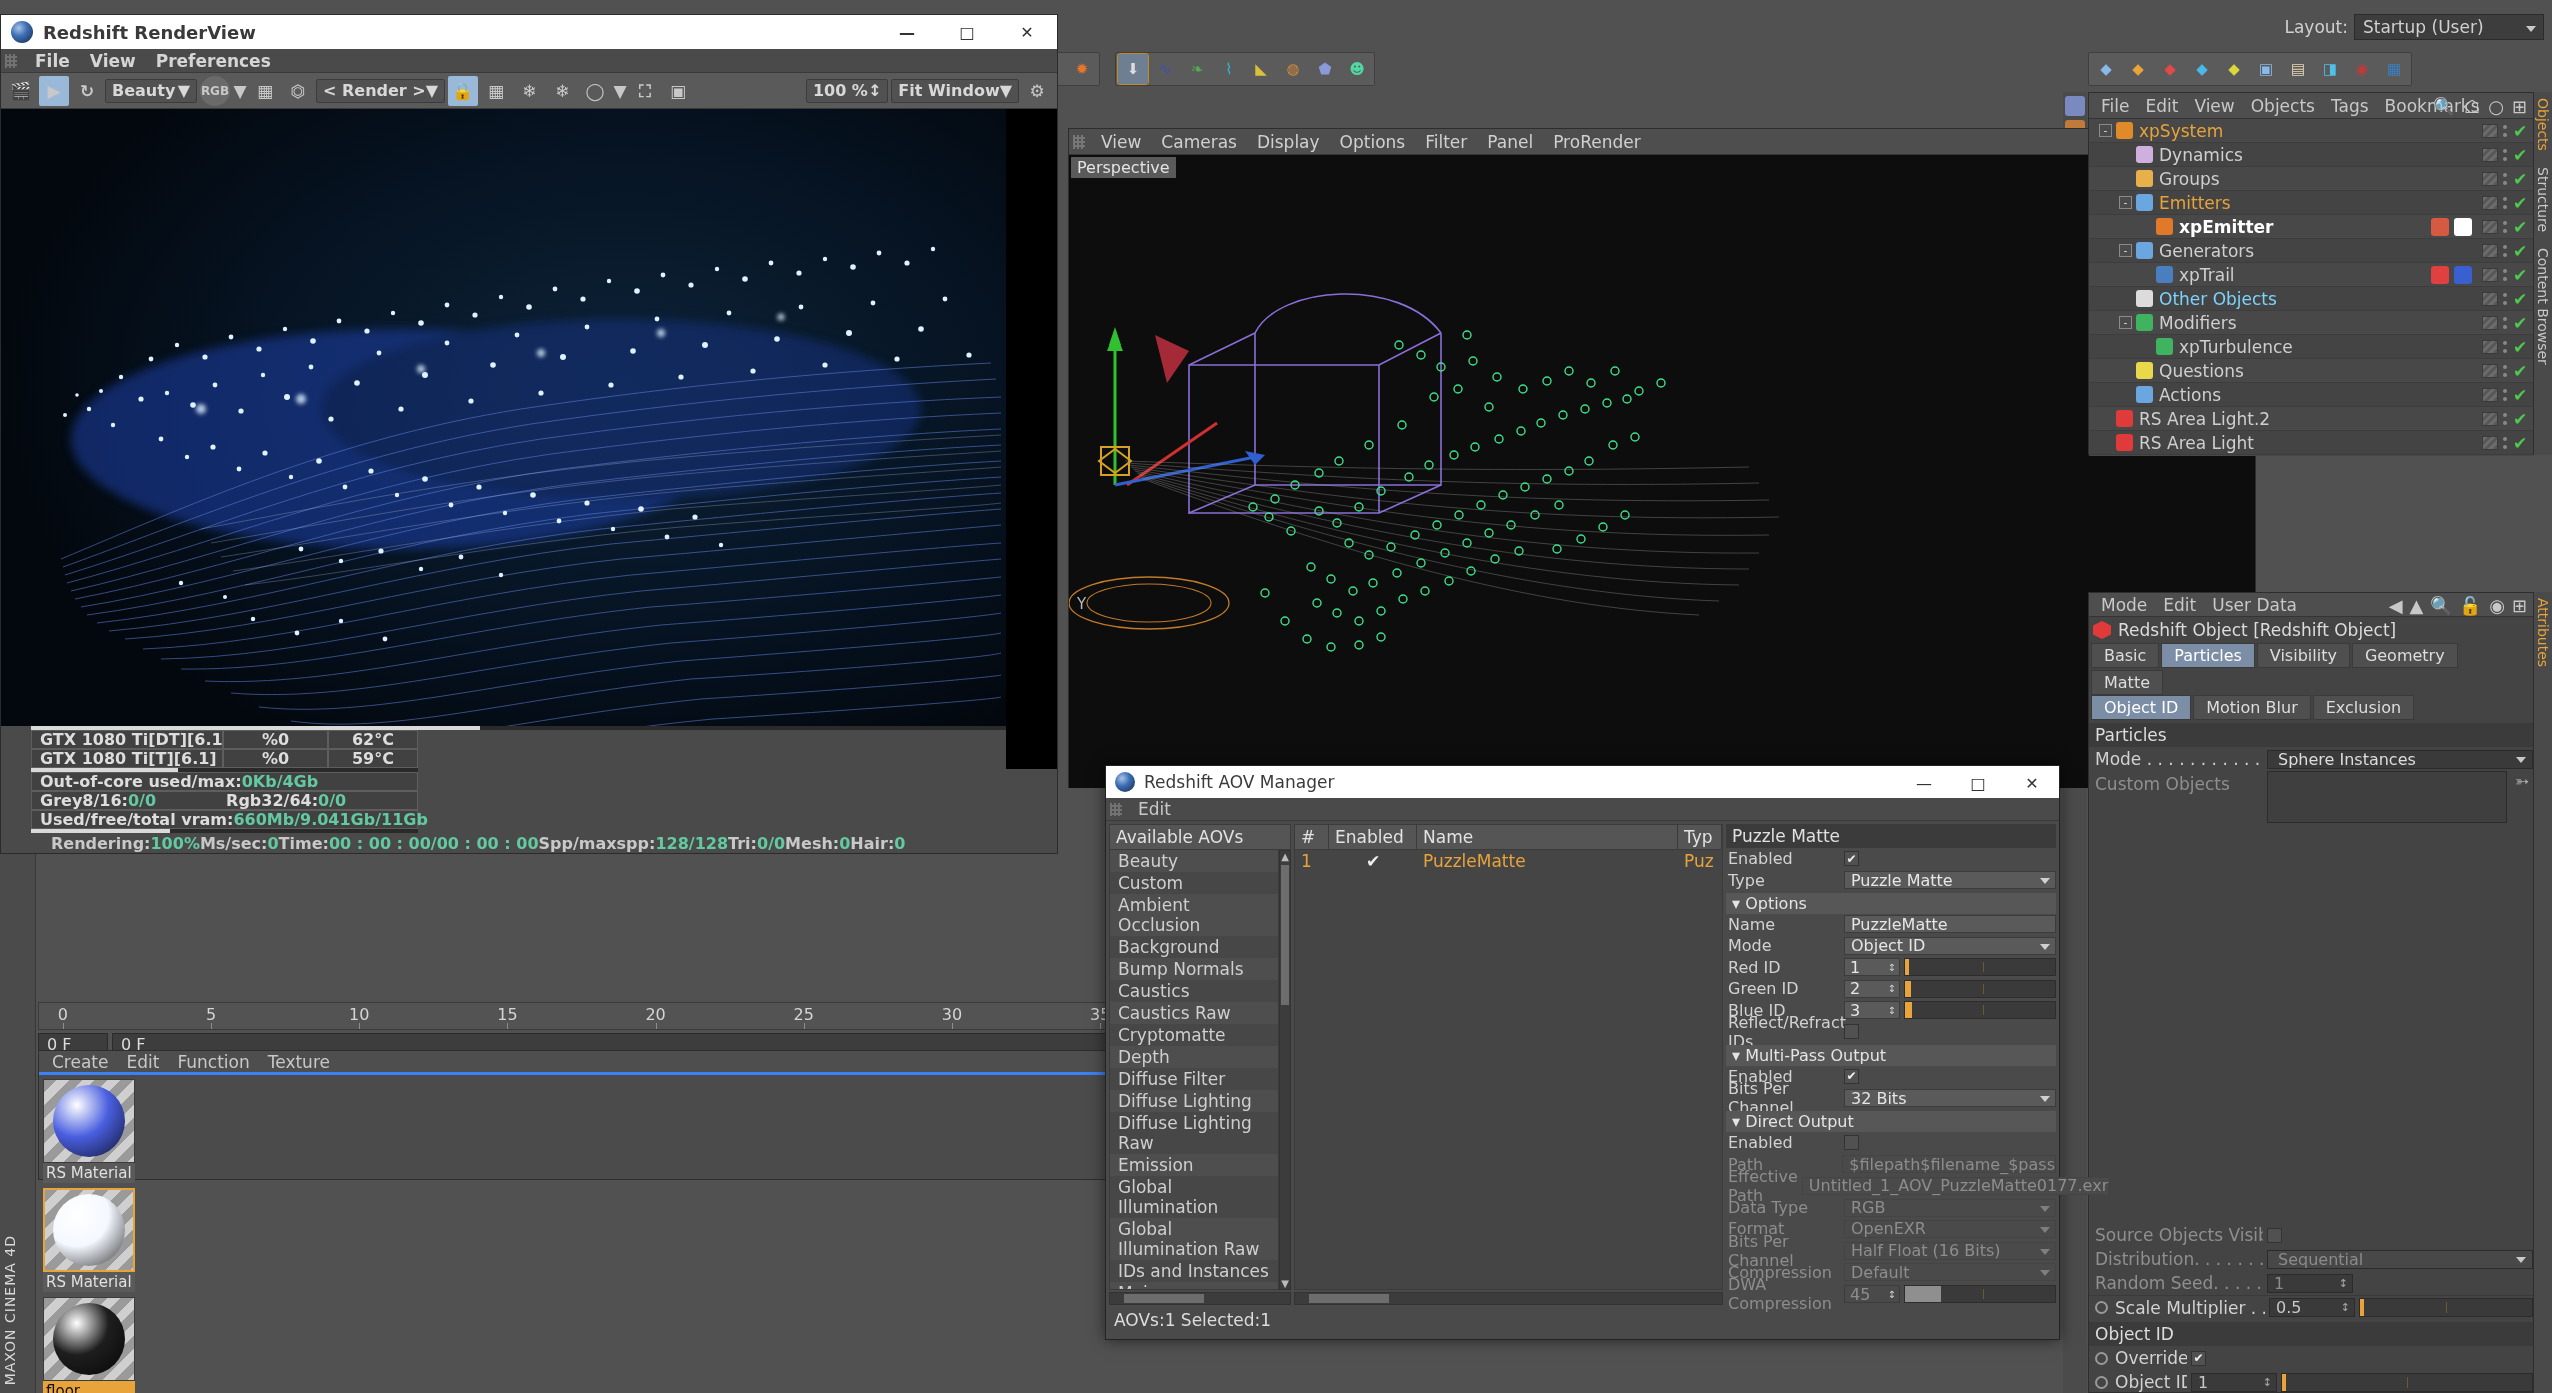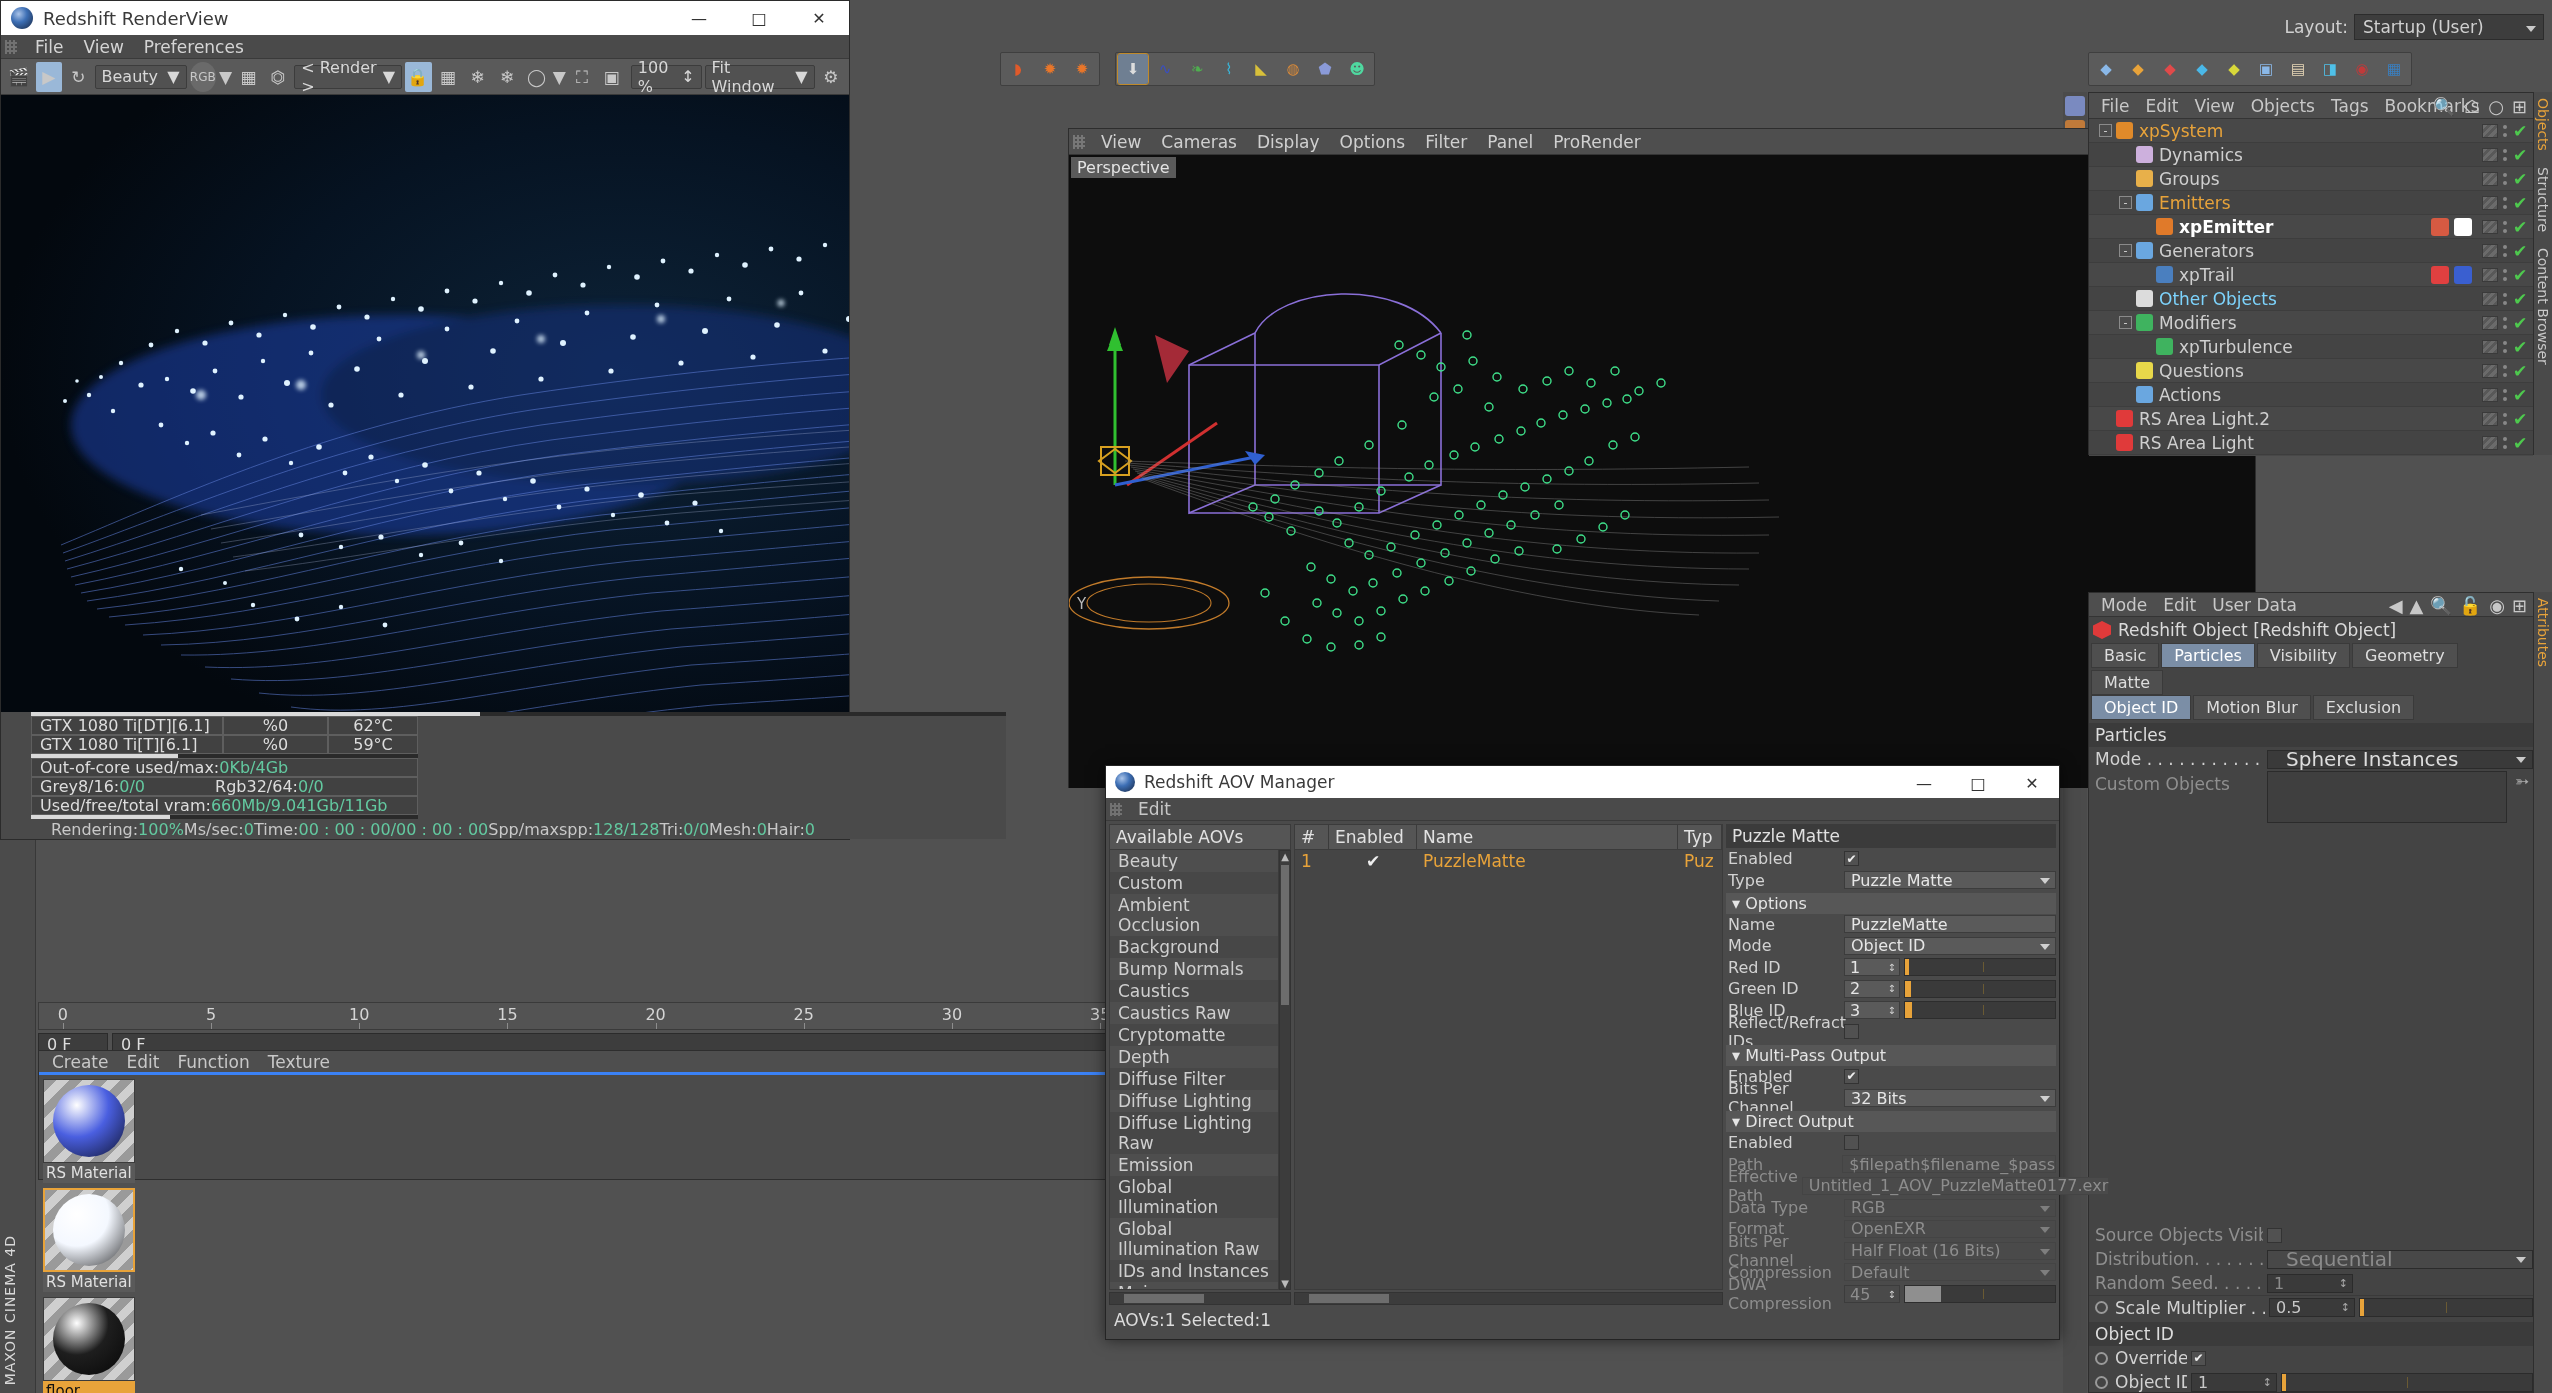--- a/index.html
+++ b/index.html
@@ -89,21 +89,21 @@
              font-size:17px; color:#dcdcdc;}
   .am-tabs{ display:flex; flex-wrap:wrap; padding:0 2px; gap:2px; }
   .am-tab{ font-size:16px; padding:2px 12px; background:#4f4f4f; border:1px solid #3a3a3a;
            color:#ddd;}
   .am-tab.active{ background:#7b8ea6; color:#fff;}
   .am-sect{ background:#3b3b3b; font-size:17px; padding:2px 6px; margin-top:3px; color:#ddd;}
   .am-row{ display:flex; align-items:center; height:24px; font-size:17px; padding-left:6px; gap:4px;}
   .am-lab{ width:168px; color:#d2d2d2; white-space:nowrap; overflow:hidden;}
   .am-lab.dim{ color:#8f8f8f;}
   .am-field{ flex:1; height:19px; background:#3a3a3a; border:1px solid #2b2b2b;
-             display:flex; align-items:center; padding-left:18px; font-size:20px; color:#ddd;
+             display:flex; align-items:center; padding-left:10px; font-size:16px; color:#ddd;
              position:relative;}
   .am-field.dd::after{ content:""; position:absolute; right:6px; top:6px;
              border-left:5px solid transparent;border-right:5px solid transparent;border-top:6px solid #c9c9c9;}
   .am-field.dim{ color:#8b8b8b; background:#484848;}
   .am-num{ width:86px; height:19px; background:#3a3a3a;border:1px solid #2b2b2b;
            display:flex;align-items:center;padding-left:6px;font-size:16px;position:relative;}
   .am-num::after{content:"\2195";position:absolute;right:4px;font-size:11px;color:#aaa;}
   .am-slider{flex:1;height:19px;background:#3a3a3a;border:1px solid #2b2b2b;position:relative;}
   .am-slider i{position:absolute;left:0;top:0;bottom:0;width:4px;background:#e8a33a;}
   .am-slider u{position:absolute;left:50%;top:3px;bottom:3px;width:1px;background:#6a5a33;}
@@ -145,22 +145,22 @@
   .brand{position:absolute;left:2px;bottom:8px;writing-mode:vertical-rl;transform:rotate(180deg);
          font-size:14px;color:#d8d8d8;letter-spacing:1px;}
 
   .rail2{position:absolute;left:2063px;top:92px;width:24px;bottom:0;background:#4b4b4b;}
   .rail2 .rb{width:20px;height:20px;margin:4px auto;border-radius:3px;}
 
   
   .edgetabs{position:absolute;right:0;top:60px;width:18px;bottom:0;}
 
   
-  #rv { position:absolute; left:0; top:0; width:850px; height:840px;
-        background:#4a4a4a; border:1px solid #2b2b2b; }
+  #rv { position:absolute; left:0; top:14px; width:1058px; height:840px;
+        background:#4a4a4a; border:1px solid #2b2b2b;font-weight:bold; }
   .rv-title{height:34px;background:#fff;display:flex;align-items:center;position:relative;}
   .rv-title .tico{width:22px;height:22px;margin:0 10px 0 10px;border-radius:50%;
      background:radial-gradient(circle at 35% 32%,#a9c3e8 0%,#3d6fb5 40%,#16243e 100%);}
   .rv-title .ttxt{font-size:18px;color:#3a3a3a;}
   .wbtns{position:absolute;right:0;top:0;height:34px;display:flex;}
   .wbtn{width:60px;height:34px;display:flex;align-items:center;justify-content:center;
         font-size:16px;color:#333;}
   .rv-mb{height:24px;background:#4a4a4a;display:flex;align-items:center;padding-left:4px;
          border-bottom:1px solid #3a3a3a;}
   .rv-mb .grip{width:12px;height:14px;margin-right:8px;

